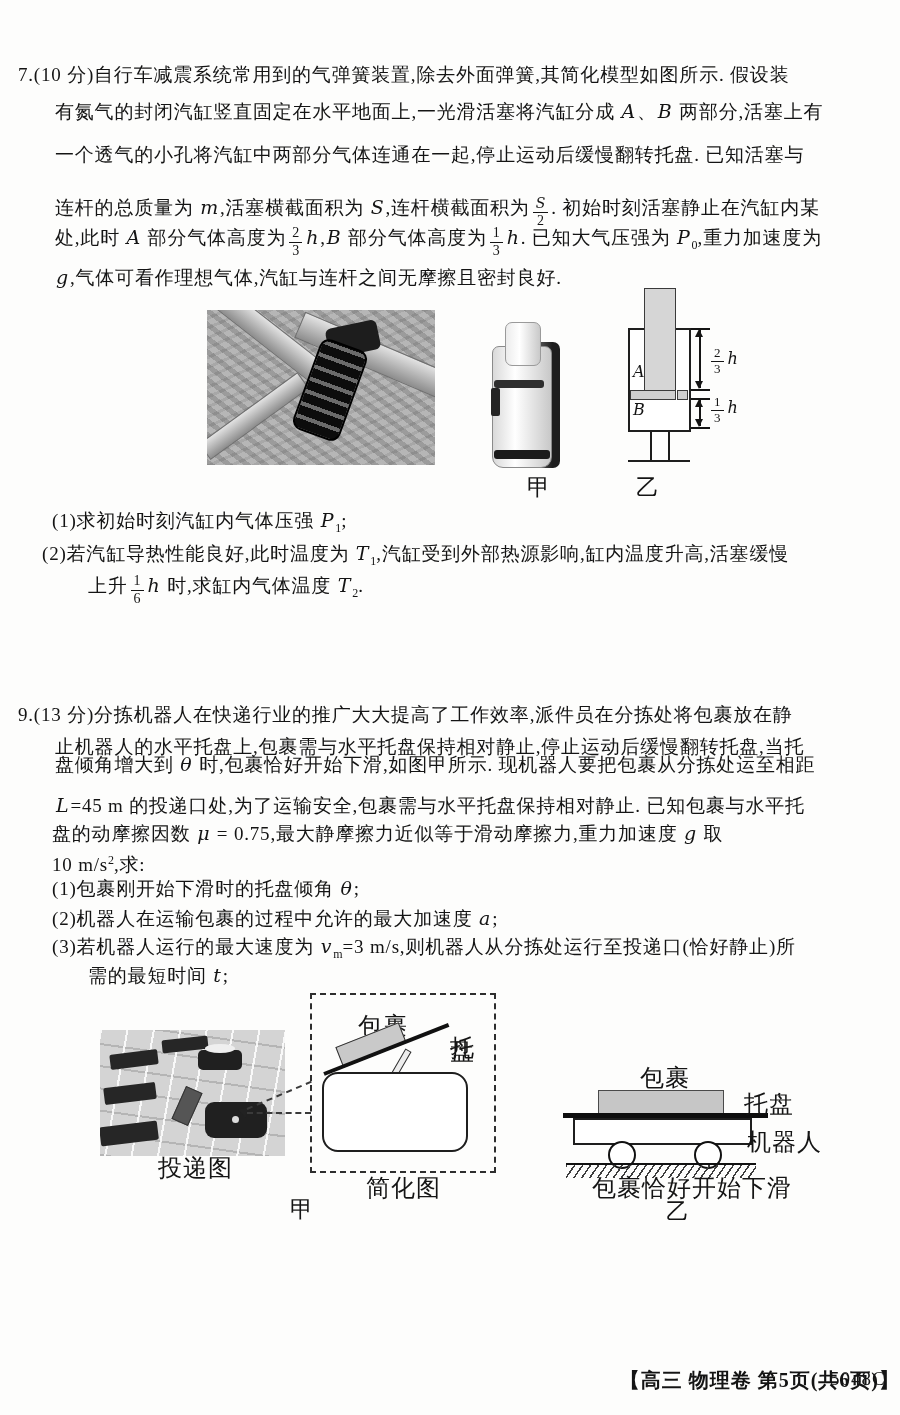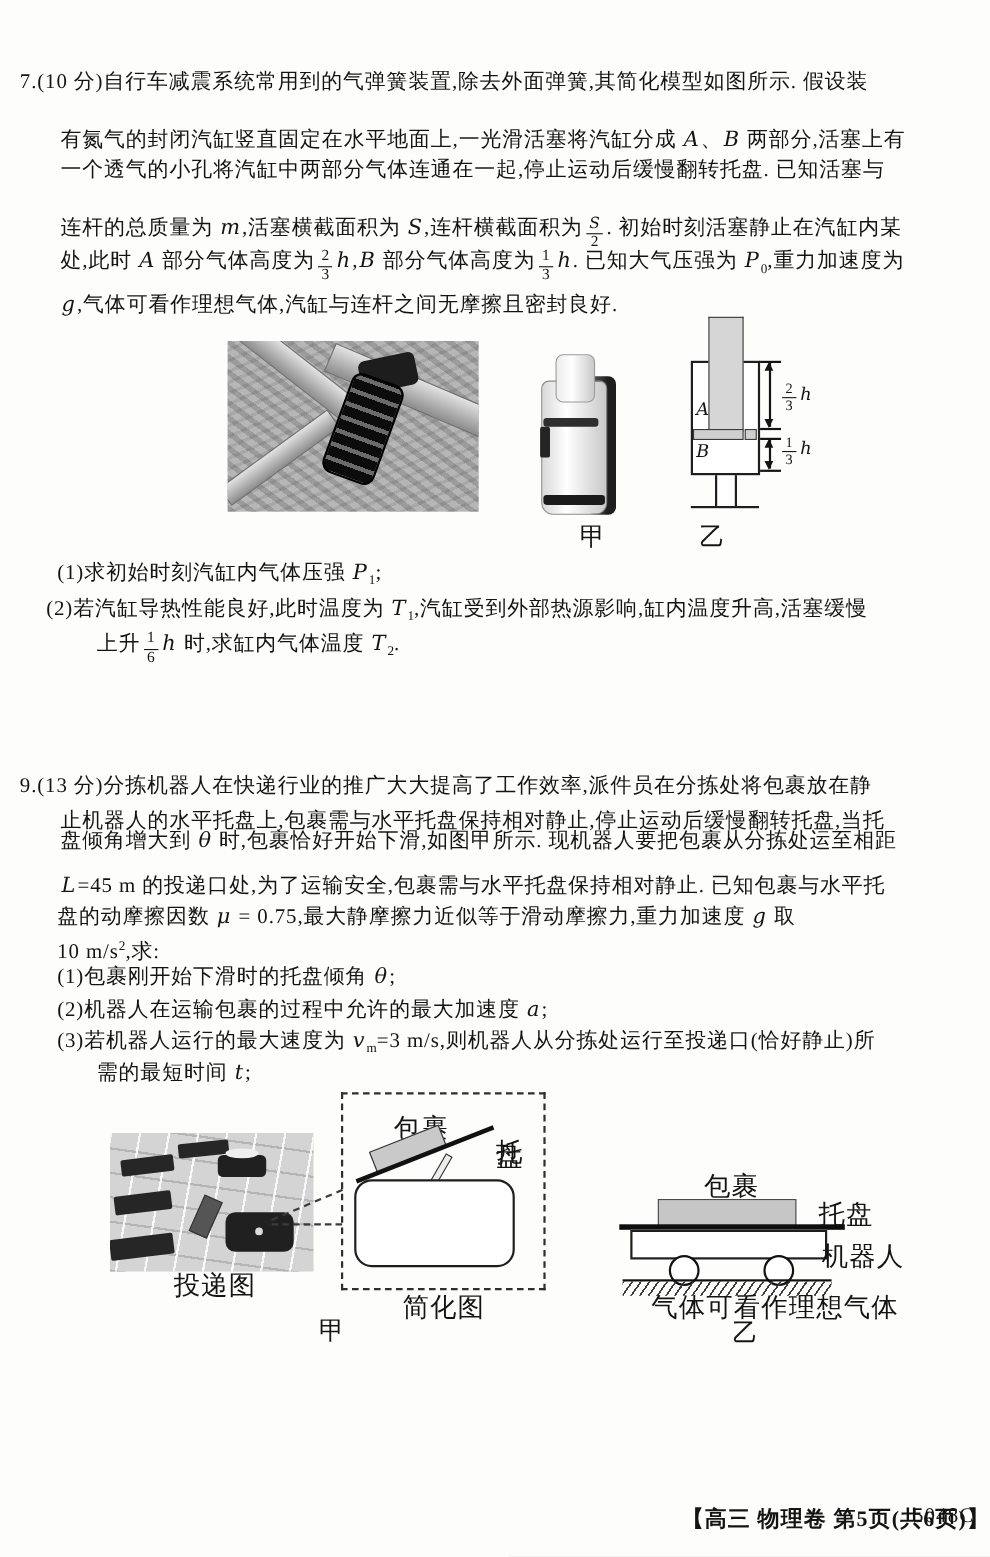--- a/index.html
+++ b/index.html
@@ -98,21 +98,21 @@
      font-weight:700;letter-spacing:1px;}
   .footer-code{position:absolute;left:830px;top:1368px;font-size:19px;letter-spacing:1px;}
 </style>
 </head>
 <body>
 
 <div class="page">
 
   <section>
     <div class="qline" style="left:18px;top:60px">7.(10 分)自行车减震系统常用到的气弹簧装置,除去外面弹簧,其简化模型如图所示. 假设装</div>
-    <div class="qline" style="left:55px;top:112px">有氮气的封闭汽缸竖直固定在水平地面上,一光滑活塞将汽缸分成 <span class="var">A</span>、<span class="var">B</span> 两部分,活塞上有</div>
+    <div class="qline" style="left:55px;top:96px">有氮气的封闭汽缸竖直固定在水平地面上,一光滑活塞将汽缸分成 <span class="var">A</span>、<span class="var">B</span> 两部分,活塞上有</div>
     <div class="qline" style="left:55px;top:140px">一个透气的小孔将汽缸中两部分气体连通在一起,停止运动后缓慢翻转托盘. 已知活塞与</div>
     <div class="qline" style="left:55px;top:192px">连杆的总质量为 <span class="var">m</span>,活塞横截面积为 <span class="var">S</span>,连杆横截面积为<span class="frac"><span class="fnum var">S</span><span class="fden">2</span></span>. 初始时刻活塞静止在汽缸内某</div>
     <div class="qline" style="left:55px;top:222px">处,此时 <span class="var">A</span> 部分气体高度为<span class="frac"><span class="fnum">2</span><span class="fden">3</span></span><span class="var">h</span>,<span class="var">B</span> 部分气体高度为<span class="frac"><span class="fnum">1</span><span class="fden">3</span></span><span class="var">h</span>. 已知大气压强为 <span class="var">P</span><sub>0</sub>,重力加速度为</div>
     <div class="qline" style="left:55px;top:262px"><span class="var">g</span>,气体可看作理想气体,汽缸与连杆之间无摩擦且密封良好.</div>
     <div class="qline" style="left:52px;top:505px">(1)求初始时刻汽缸内气体压强 <span class="var">P</span><sub>1</sub>;</div>
     <div class="qline" style="left:42px;top:538px">(2)若汽缸导热性能良好,此时温度为 <span class="var">T</span><sub>1</sub>,汽缸受到外部热源影响,缸内温度升高,活塞缓慢</div>
     <div class="qline" style="left:88px;top:570px">上升<span class="frac"><span class="fnum">1</span><span class="fden">6</span></span><span class="var">h</span> 时,求缸内气体温度 <span class="var">T</span><sub>2</sub>.</div>
   </section>
 
   <figure style="margin:0">
@@ -213,21 +213,21 @@
   <figure style="margin:0">
     <div class="diag-label" style="left:640px;top:1062px">包裹</div>
     <div class="pkg-flat"></div>
     <div class="tray-flat"></div>
     <div class="diag-label" style="left:744px;top:1088px">托盘</div>
     <div class="bot-body"></div>
     <div class="diag-label" style="left:747px;top:1126px">机器人</div>
     <div class="wheel" style="left:608px"></div>
     <div class="wheel" style="left:694px"></div>
     <div class="ground"></div>
-    <div class="diag-label" style="left:592px;top:1172px;width:150px;text-align:center">气体可看作理想气体</div>
+    <div class="diag-label" style="left:592px;top:1172px;width:150px;text-align:center">包裹恰好开始下滑</div>
     <div class="fig-label" style="left:666px;top:1196px">乙</div>
   </figure>
 
   <footer>
     <div class="footer-center">【高三  物理卷  第5页(共6页)】</div>
     <div class="footer-code">5048C</div>
   </footer>
 
 </div>
 

